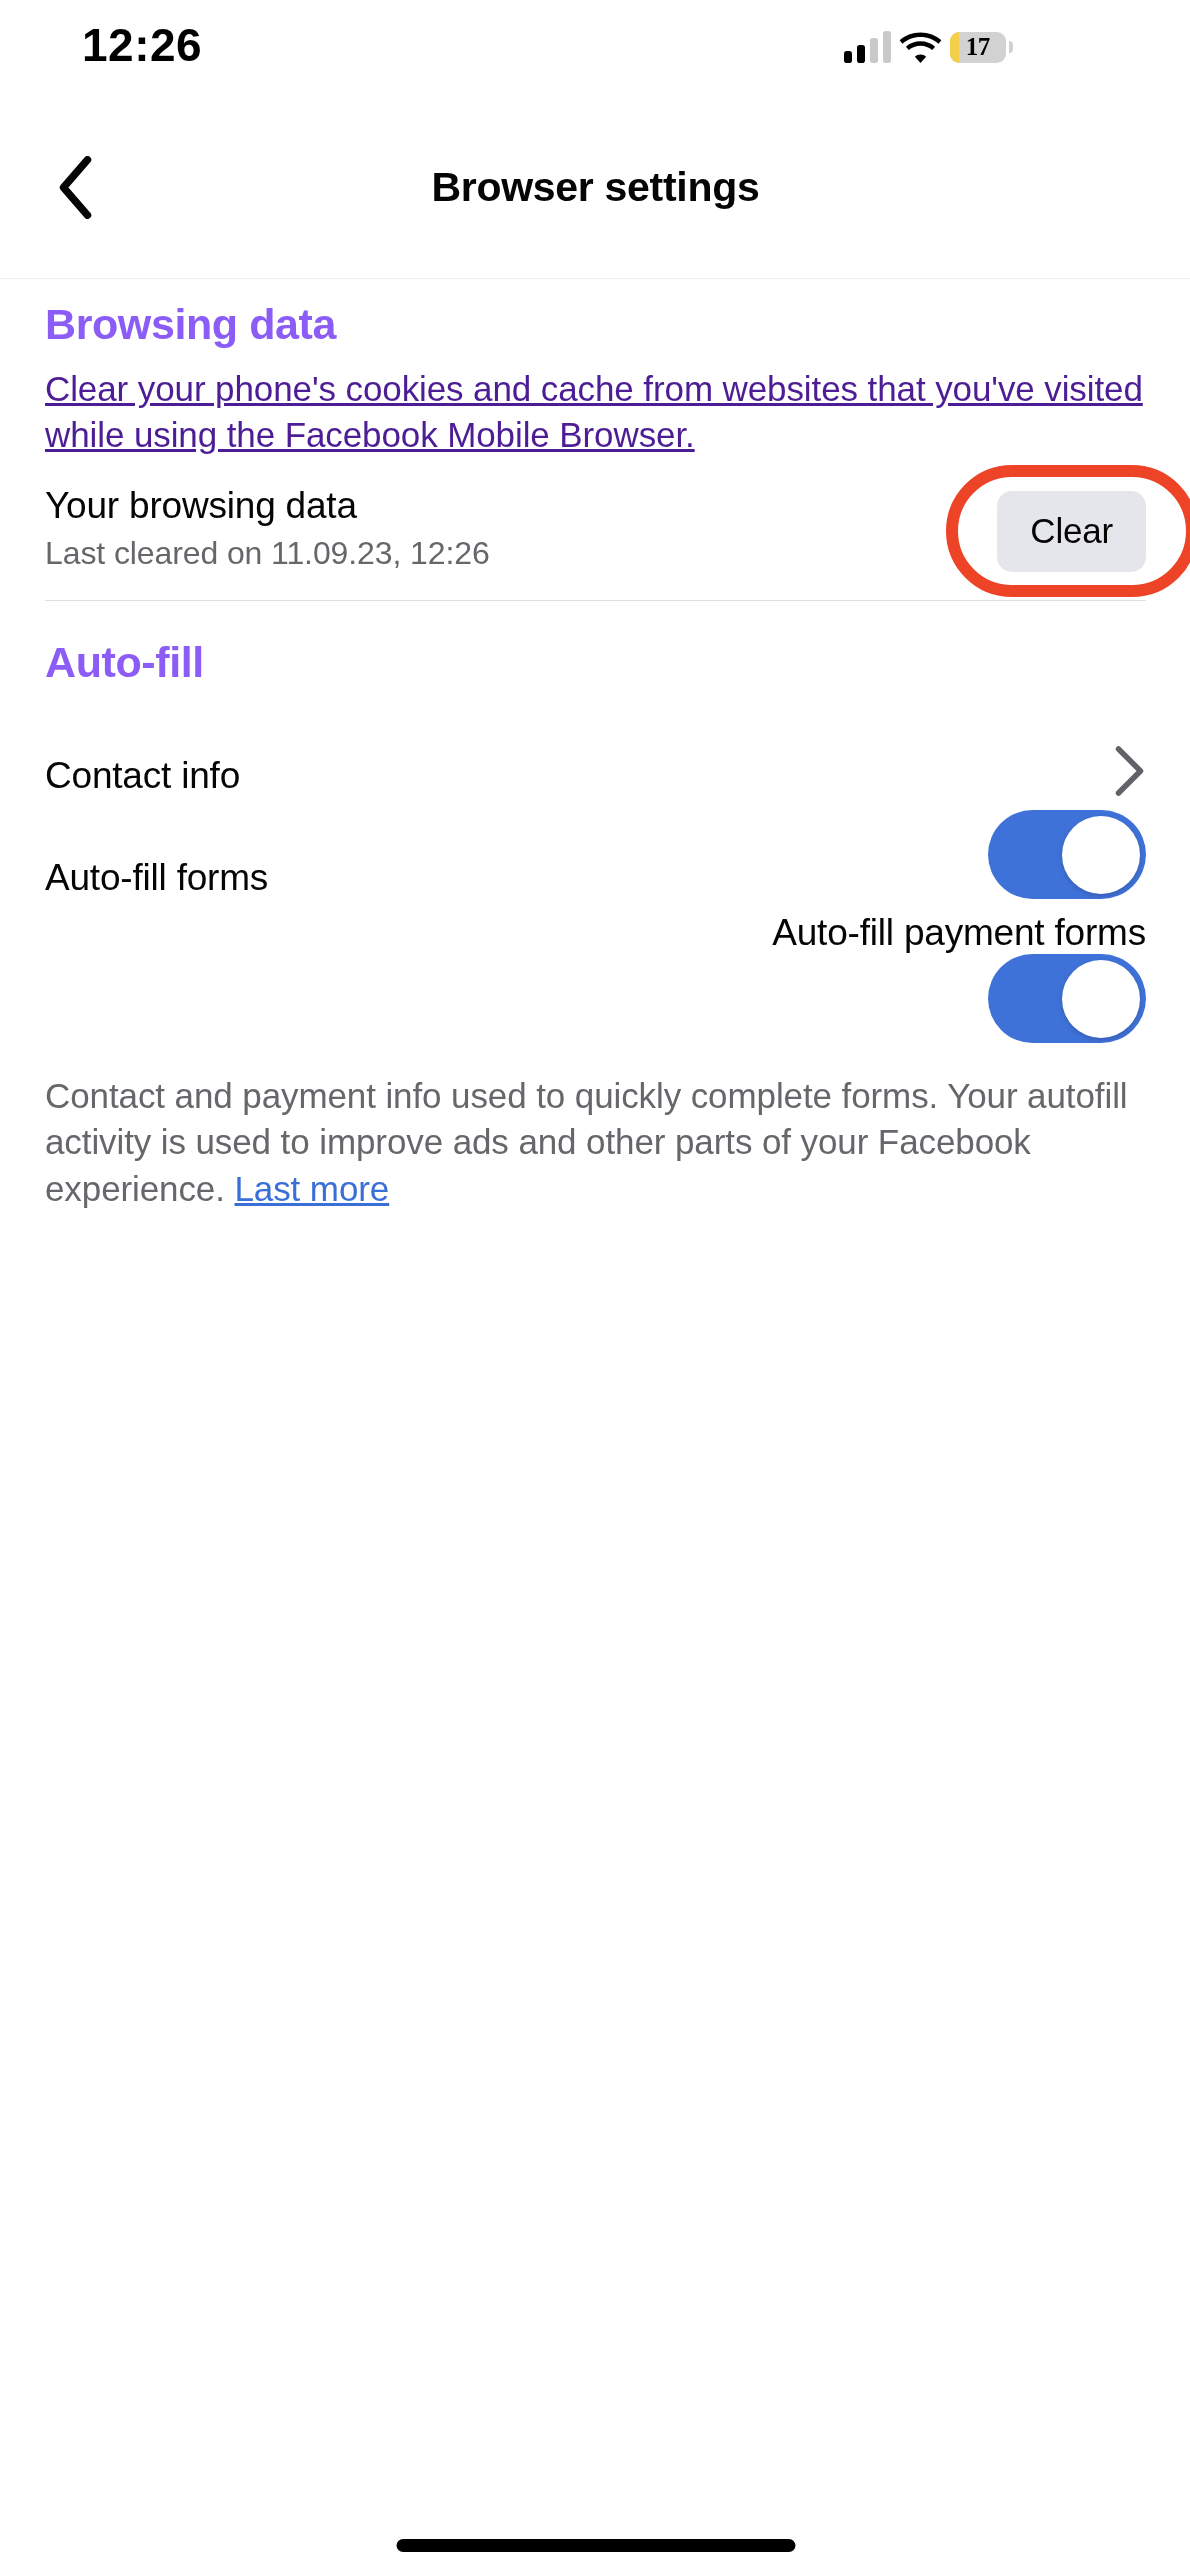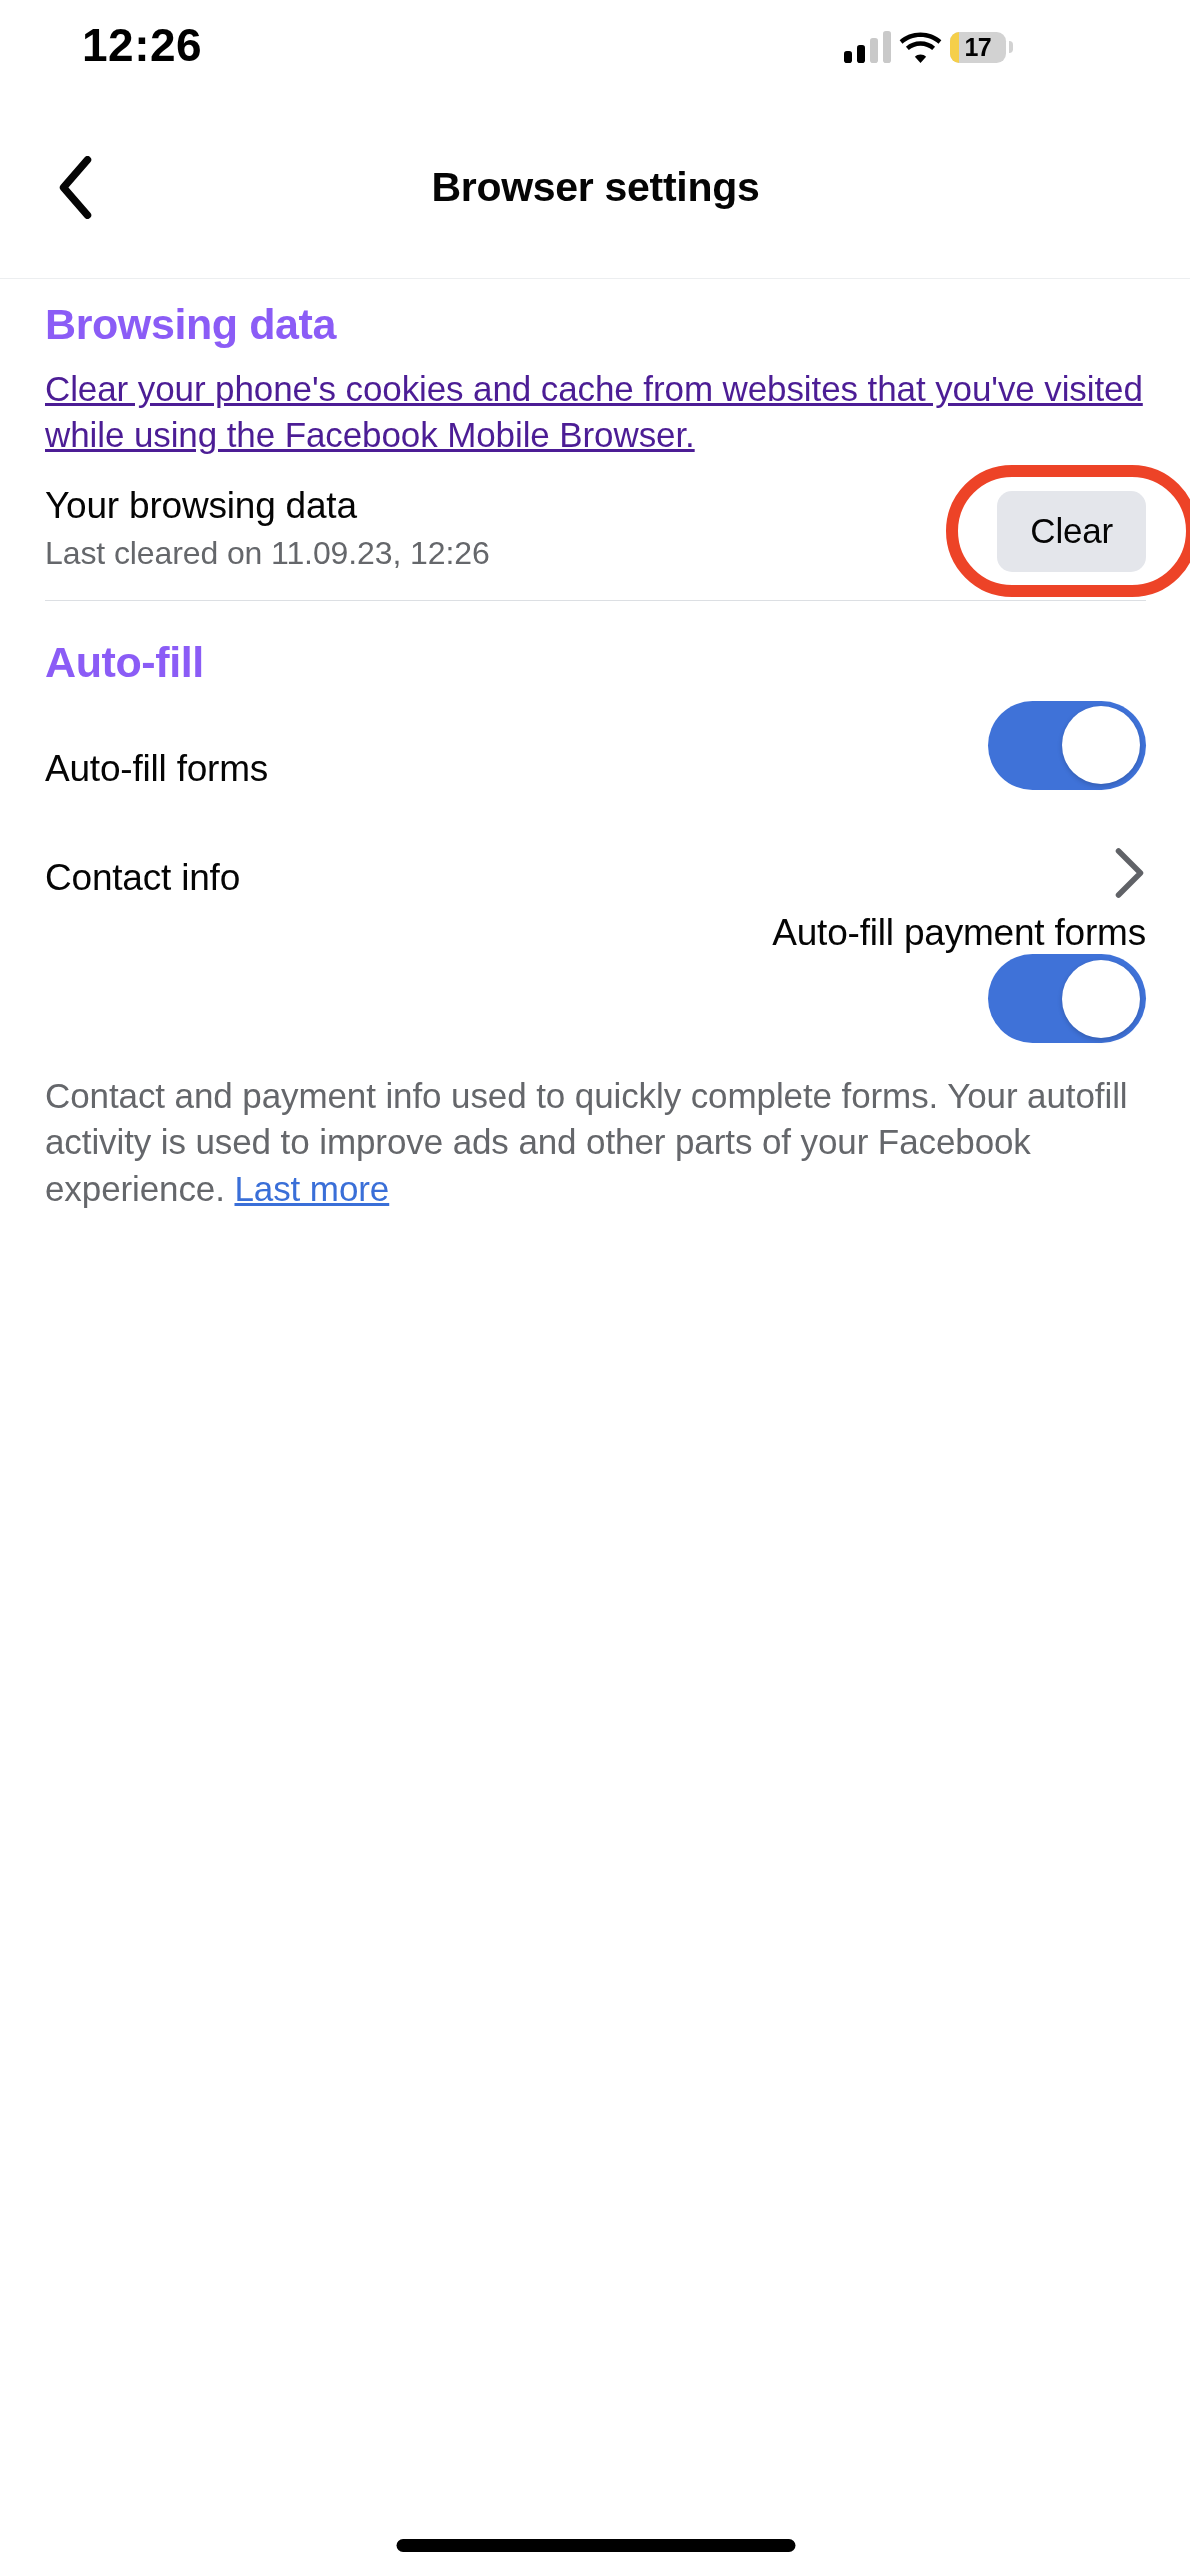--- a/index.html
+++ b/index.html
@@ -29,20 +29,21 @@
     color: #000;
     letter-spacing: 0.5px;
     line-height: 1;
     margin-top: 7.4px;
   }
   .status-right {
     display: flex;
     align-items: center;
     gap: 8px;
     margin-top: 11px;
+    font-family: Liberation Serif, serif;
   }
   .signal-bars {
     display: flex;
     align-items: flex-end;
     gap: 4.6px;
     height: 32px;
   }
   .signal-bars i {
     display: block;
     width: 8.3px;
@@ -295,34 +296,34 @@
         <span class="annot-ellipse" style="border-color: rgb(237, 67, 39);"></span>
       </div>
     </div>
   </div>
 
   <div class="divider" style="margin-top:28px;"></div>
 
   <div class="section-pad">
     <div class="section-title" style="margin-top:37px;">Auto-fill</div>
 
+    <div class="row" style="margin-top:20.4px;">
+      <div class="row-label">Contact info</div>
+      <svg class="chevron" viewBox="0 0 36 56" xmlns="http://www.w3.org/2000/svg">
+        <path d="M6 4 L30 28 L6 52" fill="none" stroke="#606267" stroke-width="6" stroke-linecap="round" stroke-linejoin="round"></path>
+      </svg>
+    </div>
+
     <div class="row" style="margin-top:13px;">
       <div class="row-label">Auto-fill forms</div>
       <div class="toggle" style="background: rgb(63, 114, 216);">
           <span class="knob"></span>
         </div>
     </div>
 
-    <div class="row" style="margin-top:20.4px;">
-      <div class="row-label">Contact info</div>
-      <svg class="chevron" viewBox="0 0 36 56" xmlns="http://www.w3.org/2000/svg">
-        <path d="M6 4 L30 28 L6 52" fill="none" stroke="#606267" stroke-width="6" stroke-linecap="round" stroke-linejoin="round"></path>
-      </svg>
-    </div>
-
     <div class="row" style="margin-top:13px;flex-direction:column;">
       <div class="row-label">Auto-fill payment forms</div>
       <div class="toggle" style="background: rgb(63, 114, 216);">
           <span class="knob"></span>
         </div>
     </div>
 
     <div class="footer-note" style="margin-top:30px;">
       <span>Contact and payment info used to quickly complete forms. Your autofill activity is used to improve ads and other parts of your Facebook experience. </span><a class="link" href="#">Last more</a>
     </div>

